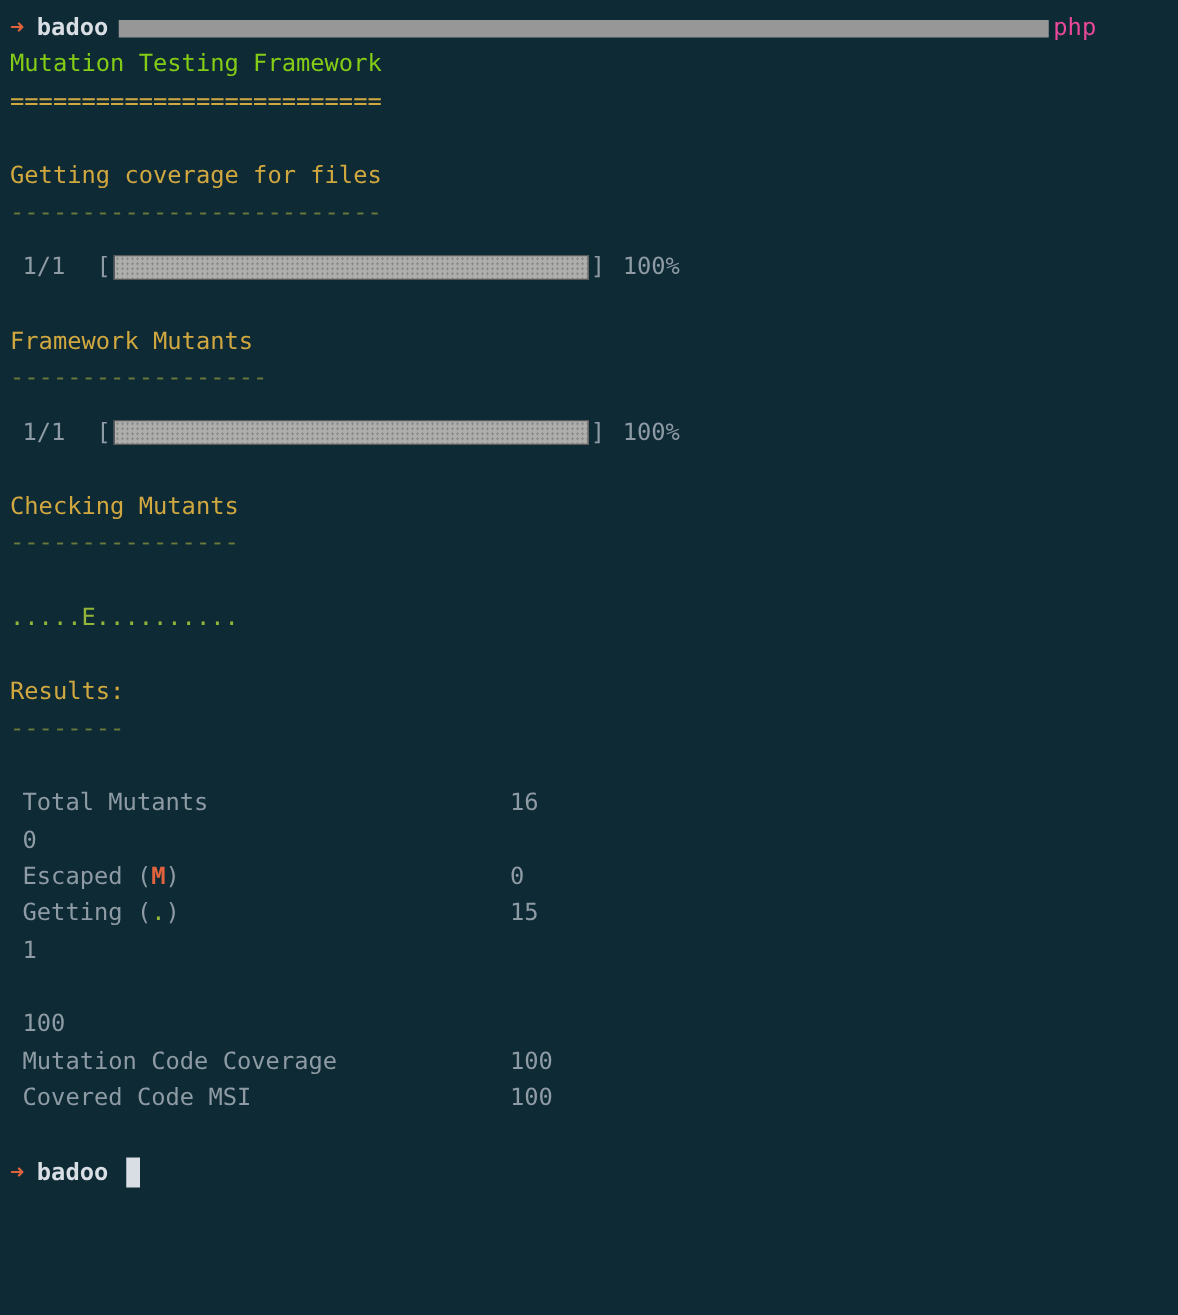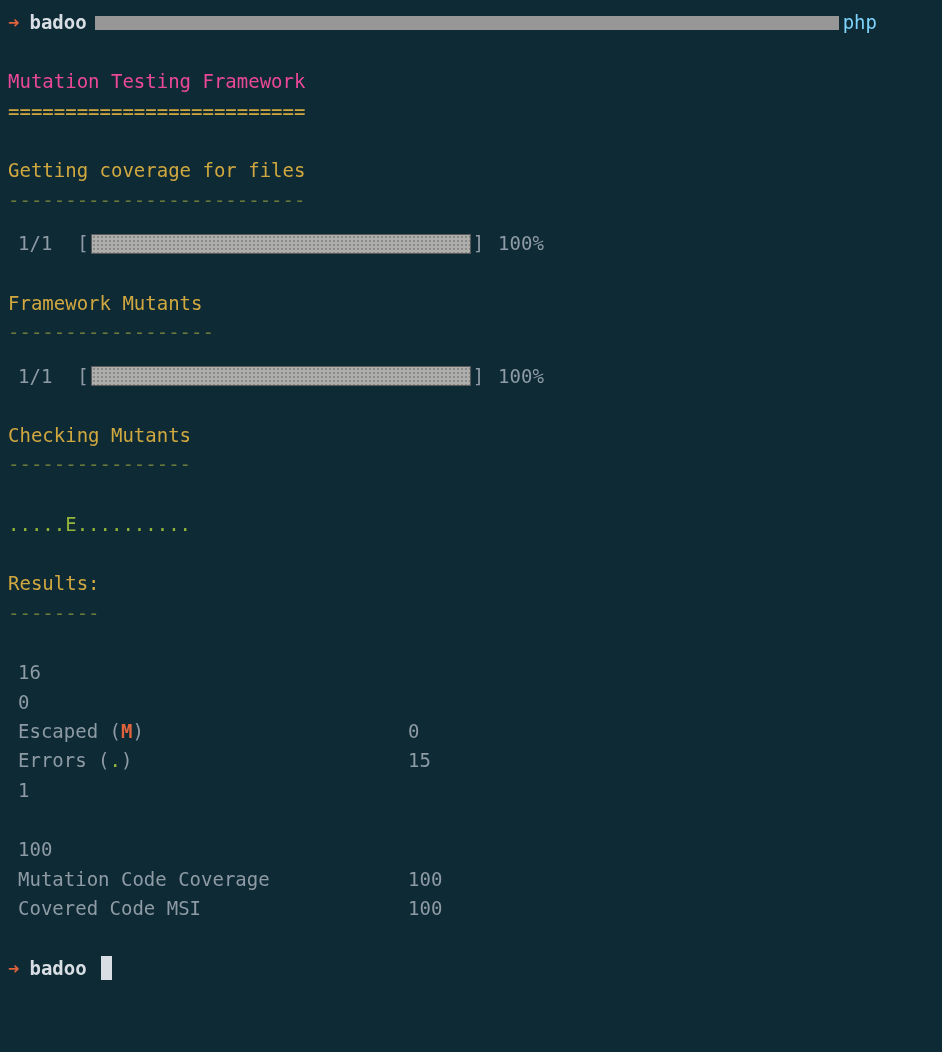--- a/index.html
+++ b/index.html
@@ -36,26 +36,25 @@
       font-weight: bold;
       margin-right: 8px;
     }
     .redacted-bar {
       background-color: #979797;
       display: inline-block;
       height: 14px;
       vertical-align: middle;
     }
     .php-ext {
-      color: #7dd3fc;
+      color: #ec4899;
       margin-left: 4px;
     }
     .heading {
-      color: #ec4899;
-      margin-top: 30px;
+      color: #84cc16;
     }
     .heading-underline {
       color: #d1a83f;
     }
     .section-heading {
       color: #d1a83f;
       margin-top: 30px;
     }
     .section-underline {
       color: #6b7a3b;
@@ -190,31 +189,32 @@
 
   <div class="dots-line">
     <span class="dot-green">.....</span><span class="dot-e">E</span><span class="dot-green">..........</span>
   </div>
 
   <div class="results-heading">Results:</div>
   <div class="results-underline">--------</div>
 
   <div class="results-table">
     <div class="result-row">
+      <span class="result-label">Total Mutants</span>
       <span class="result-value">16</span>
     </div>
     <div class="result-row">
       <span class="result-value">0</span>
     </div>
     <div class="result-row">
       <span class="result-label"><span>Escaped (</span><span class="symbol-m">M</span><span>)</span></span>
       <span class="result-value">0</span>
     </div>
     <div class="result-row">
-      <span class="result-label"><span>Errors (</span><span class="symbol-dot">.</span><span>)</span></span>
+      <span class="result-label"><span>Getting (</span><span class="symbol-dot">.</span><span>)</span></span>
       <span class="result-value">15</span>
     </div>
     <div class="result-row">
       <span class="result-value">1</span>
     </div>
     <div class="spacer"></div>
     <div class="result-row">
       <span class="result-value">100</span>
     </div>
     <div class="result-row">

